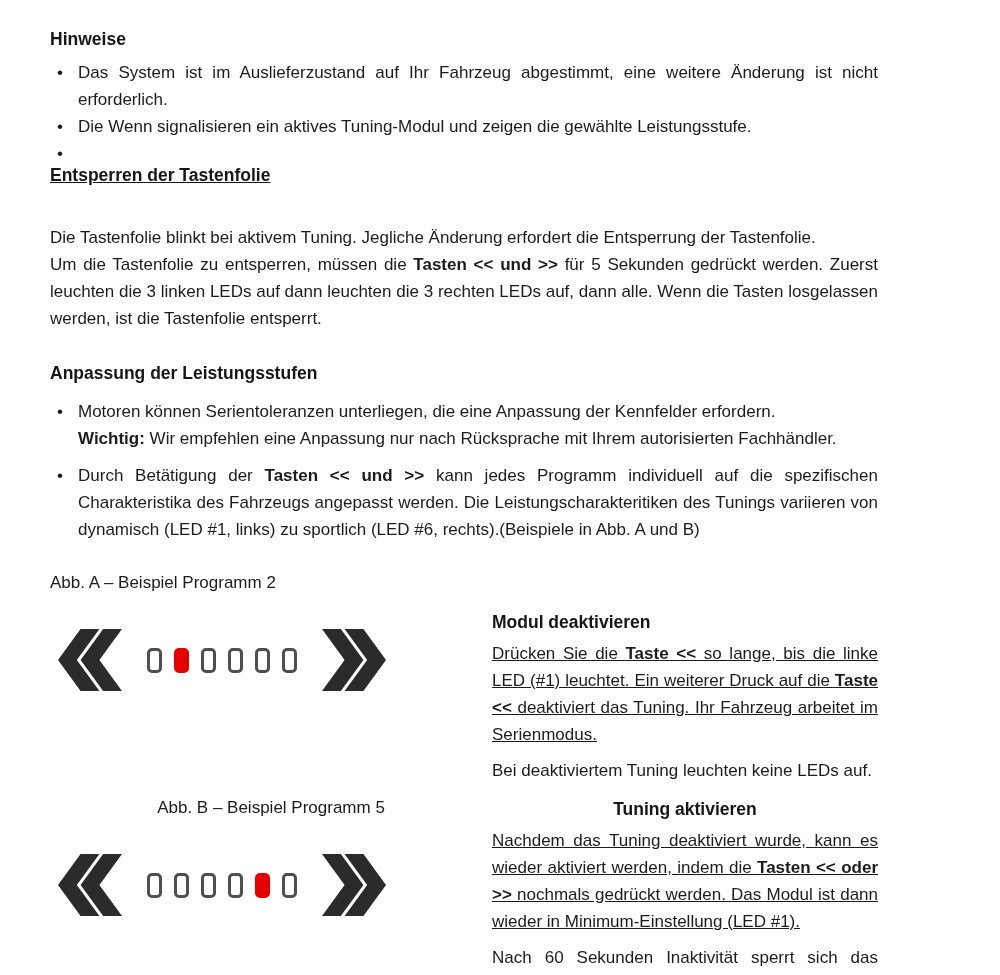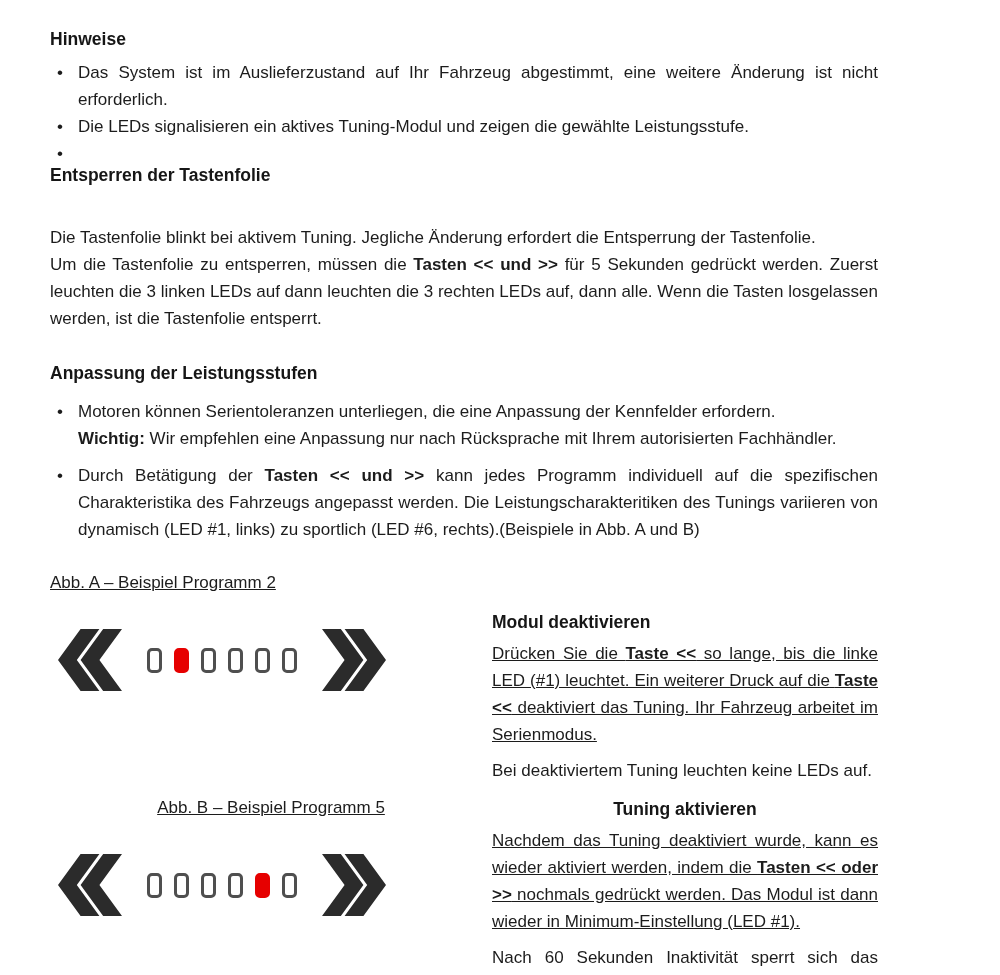--- a/index.html
+++ b/index.html
@@ -33,33 +33,33 @@
     padding-left: 28px;
     margin: 0;
   }
   .bullet .marker {
     position: absolute;
     left: 7px;
     top: 0;
   }
 
   #hinweise-title { margin-bottom: 9px; }
-  #entsperren-title { margin-top: 24px; }
+  #entsperren-title { margin-top: 24px; text-decoration: underline; }
   #entsperren-block { margin-top: 38px; }
   #anpassung-title { margin-top: 30px; }
   #anpassung-b1 { margin-top: 14px; }
   #anpassung-b2 { margin-top: 10px; }
 
   
   .bottom-grid {
     margin-top: 29px;
     display: grid;
     grid-template-columns: 442px 1fr;
   }
-  .figure-caption { line-height: 22px; text-decoration: underline; }
+  .figure-caption { line-height: 22px; }
   #fig-b-caption { margin-top: 104px; text-align: center; }
 
   .figure {
     display: flex;
     align-items: center;
     gap: 25px;
     margin-left: 8px;
     margin-top: 33px;
   }
   .chevron { display: block; }
@@ -91,21 +91,21 @@
 <div class="page">
 
   <h2 id="hinweise-title">Hinweise</h2>
 
   <div class="bullet just">
     <span class="marker">•</span>
     <span>Das System ist im Auslieferzustand auf Ihr Fahrzeug abgestimmt, eine weitere Änderung ist nicht erforderlich.</span>
   </div>
   <div class="bullet">
     <span class="marker">•</span>
-    <span>Die LEDs signalisieren ein aktives Tuning-Modul und zeigen die gewählte Leistungsstufe.</span>
+    <span>Die Wenn signalisieren ein aktives Tuning-Modul und zeigen die gewählte Leistungsstufe.</span>
   </div>
   <div class="bullet">
     <span class="marker">•</span>
   </div>
 
   <h2 id="entsperren-title">Entsperren der Tastenfolie</h2>
   <div id="entsperren-block">
     <p>Die Tastenfolie blinkt bei aktivem Tuning. Jegliche Änderung erfordert die Entsperrung der Tastenfolie.</p>
     <p class="just"><span>Um die Tastenfolie zu entsperren, müssen die </span><strong>Tasten &lt;&lt; und &gt;&gt;</strong><span> für 5 Sekunden gedrückt werden. Zuerst leuchten die 3 linken LEDs auf dann leuchten die 3 rechten LEDs auf, dann alle. Wenn die Tasten losgelassen werden, ist die Tastenfolie entsperrt.</span></p>
   </div>

